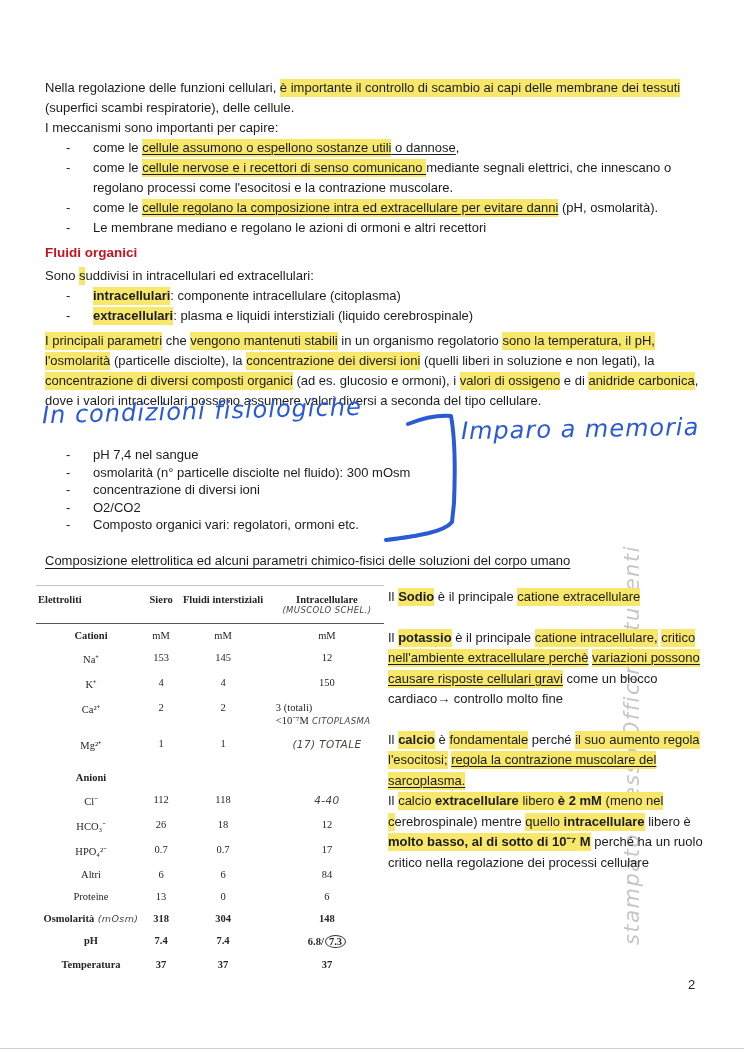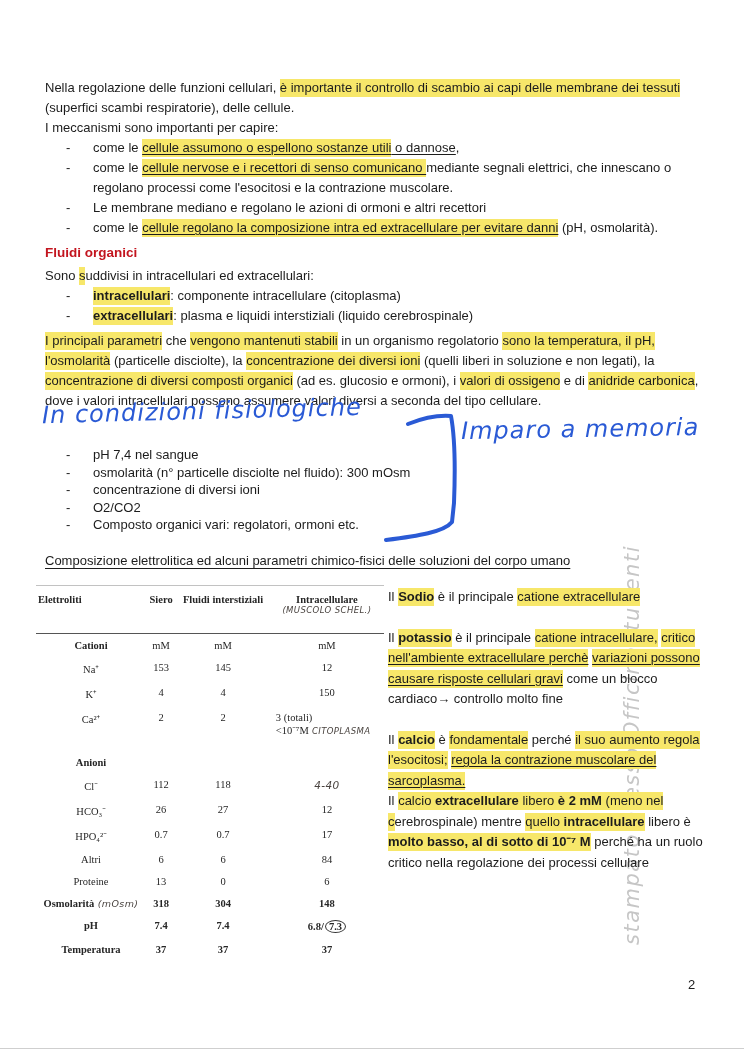--- a/index.html
+++ b/index.html
@@ -22,21 +22,21 @@
   #phys-list{top:431px;line-height:17.5px;margin-top:15px;}
   #section-heading{top:551px;text-decoration:underline;text-underline-offset:3px;}
   
   .ink{position:absolute;color:#2a5ad5;font-family:"DejaVu Sans",sans-serif;font-style:italic;white-space:nowrap;}
   #hw-condizioni{left:42px;top:397px;font-size:24px;letter-spacing:1px;transform:rotate(-1.5deg);}
   #hw-memoria{left:461px;top:415px;font-size:24px;letter-spacing:1px;transform:rotate(-1deg);}
   #bracket{position:absolute;left:378px;top:408px;}
   
   #table-wrap{position:absolute;left:36px;top:585px;width:348px;}
   table{border-collapse:collapse;width:100%;font-family:"Liberation Serif",serif;font-size:10.5px;color:#262626;border-top:1px solid #c2c2c2;}
-  thead th{font-weight:bold;text-align:center;padding:8px 2px 18px;vertical-align:top;border-bottom:1.5px solid #555;}
+  thead th{font-weight:bold;text-align:center;padding:8px 2px 8px;vertical-align:top;border-bottom:1.5px solid #555;}
   thead th:first-child{text-align:left;}
   tbody td{padding:5.5px 2px;text-align:center;vertical-align:top;}
   tbody td.lbl{text-align:center;}
   tbody tr.sect td{padding-top:15px;}
   td.left{text-align:left;padding-left:6px;}
   .hand{font-family:"DejaVu Sans",sans-serif;font-style:italic;font-size:8.5px;color:#4a4440;letter-spacing:.4px;font-weight:normal;}
   .hand.big{font-size:10.5px;}
   .hand.ln{font-size:9.5px;}
   .circ{display:inline-block;border:1.2px solid #333;border-radius:50%;padding:0 3px;margin-left:1px;}
   
@@ -58,22 +58,22 @@
 <div class="page">
 
   <div id="watermark">stampato presso OfficinaStudenti</div>
 
   <div class="blk z2" id="intro">
     <p style="margin:0"><span>Nella regolazione delle funzioni cellulari, </span><span class="hl">è importante il controllo di scambio ai capi delle membrane dei tessuti</span><span> (superfici scambi respiratorie), delle cellule.</span></p>
     <p style="margin:0">I meccanismi sono importanti per capire:</p>
     <ul class="dash">
         <li><span>come le </span><span class="hl un">cellule assumono o espellono sostanze utili</span><span class="un"> o dannose</span><span>,</span></li>
         <li><span>come le </span><span class="hl un">cellule nervose e i recettori di senso comunicano </span><span>mediante segnali elettrici, che innescano o regolano processi come l'esocitosi e la contrazione muscolare.</span></li>
+        <li><span>come le </span><span class="hl un">cellule regolano la composizione intra ed extracellulare per evitare danni</span><span> (pH, osmolarità).</span></li>
         <li><span> Le membrane mediano e regolano le azioni di ormoni e altri recettori</span></li>
-        <li><span>come le </span><span class="hl un">cellule regolano la composizione intra ed extracellulare per evitare danni</span><span> (pH, osmolarità).</span></li>
       </ul>
   </div>
 
   <div class="blk z2" id="fluidi">
     <p class="red-heading">Fluidi organici</p>
     <p style="margin:0"><span>Sono </span><span class="hl">s</span><span>uddivisi in intracellulari ed extracellulari:</span></p>
     <ul class="dash">
         <li><span class="hl bd">intracellulari</span><span>: componente intracellulare (citoplasma)</span></li>
         <li><span class="hl bd">extracellulari</span><span>: plasma e liquidi interstiziali (liquido cerebrospinale)</span></li>
       </ul>
@@ -131,36 +131,42 @@
           </tr>
           <tr>
             <td class="lbl">Ca²⁺</td>
             <td>2</td>
             <td>2</td>
             <td class="left">
               <div>3 (totali)</div>
               <div>&lt;10⁻⁷M<span class="hand"> CITOPLASMA</span></div>
             </td>
           </tr>
+          <tr>
+            <td class="lbl">Mg²⁺</td>
+            <td>1</td>
+            <td>1</td>
+            <td><span class="hand big">(17) TOTALE</span></td>
+          </tr>
           <tr class="sect">
             <td class="lbl bd">Anioni</td>
             <td></td>
             <td></td>
             <td></td>
           </tr>
           <tr>
             <td class="lbl">Cl⁻</td>
             <td>112</td>
             <td>118</td>
             <td><span class="hand big">4-40</span></td>
           </tr>
           <tr>
             <td class="lbl">HCO₃⁻</td>
             <td>26</td>
-            <td>27</td>
+            <td>18</td>
             <td>12</td>
           </tr>
           <tr>
             <td class="lbl">HPO₄²⁻</td>
             <td>0.7</td>
             <td>0.7</td>
             <td>17</td>
           </tr>
           <tr>
             <td class="lbl">Altri</td>

